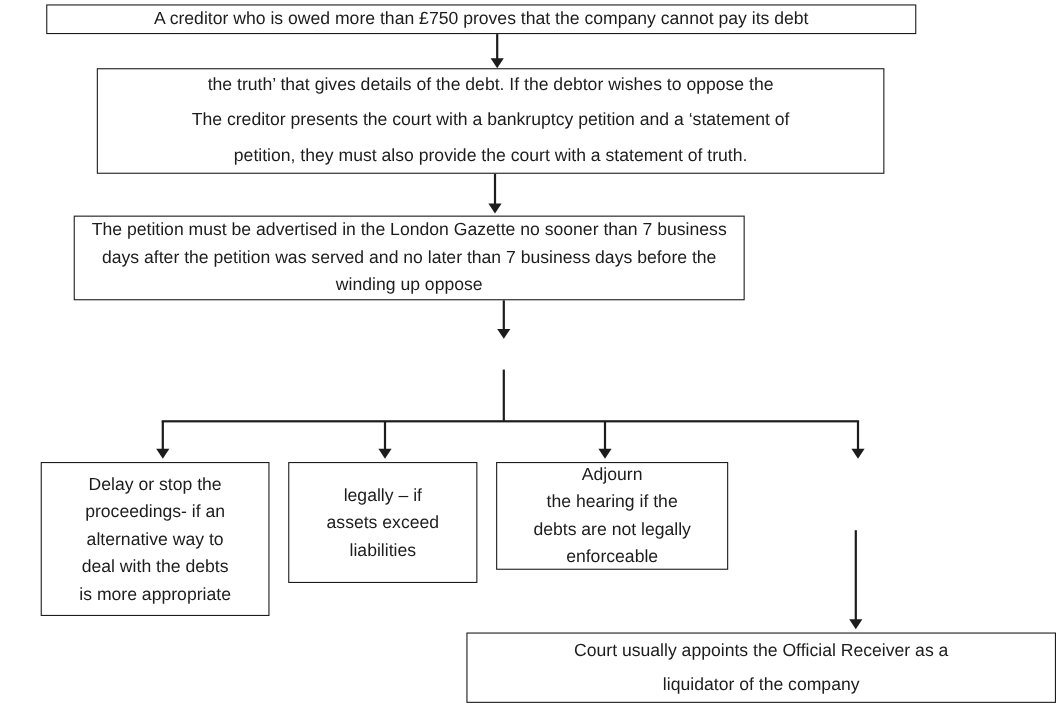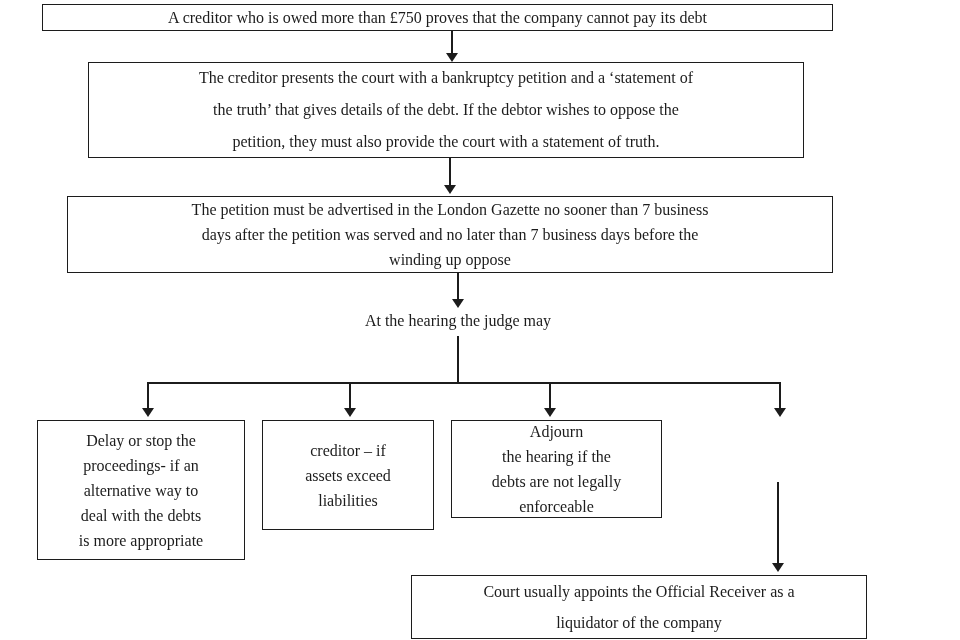--- a/index.html
+++ b/index.html
@@ -5,21 +5,21 @@
   html, body {
     margin: 0;
     padding: 0;
     background: #ffffff;
   }
   .canvas {
     position: relative;
     width: 960px;
     height: 640px;
     background: var(--background, #ffffff);
-    font-family: Liberation Serif, serif;
+    font-family: Liberation Sans, sans-serif;
     font-size: 16px;
     color: var(--text, #1c1c1c);
     overflow: hidden;
   }
   .box {
     position: absolute;
     box-sizing: border-box;
     border: 1.5px solid var(--line, #1c1c1c);
     background: #ffffff;
     display: flex;
@@ -61,41 +61,40 @@
 
   <div class="box" style="left:42px; top:4px; width:791px; height:27px;">
     <div>A creditor who is owed more than £750 proves that the company cannot pay its debt</div>
   </div>
 
   <div class="vline" style="left:451px; top:31px; height:23px;"></div>
   <div class="ah-down" style="left:446px; top:53px;"></div>
 
   <div class="box" style="left:88px; top:62px; width:716px; height:96px;">
     <div class="lines lh32">
+      <div>the truth’ that gives details of the debt.  If the debtor wishes to oppose the</div>
       <div>The creditor presents the court with a bankruptcy petition and a ‘statement of</div>
-      <div>the truth’ that gives details of the debt.  If the debtor wishes to oppose the</div>
       <div>petition, they must also provide the court with a statement of truth.</div>
     </div>
   </div>
 
   <div class="vline" style="left:449px; top:158px; height:28px;"></div>
   <div class="ah-down" style="left:444px; top:185px;"></div>
 
-  <div class="box" style="left:67px; top:196px; width:766px; height:77px;">
+  <div class="box" style="left:67px; top:196px; width:610px; height:77px;">
     <div class="lines lh25">
       <div>The petition must be advertised in the London Gazette no sooner than 7 business</div>
       <div>days after the petition was served and no later than 7 business days before the</div>
       <div>winding up oppose</div>
     </div>
   </div>
 
   <div class="vline" style="left:457px; top:273px; height:27px;"></div>
   <div class="ah-down" style="left:452px; top:299px;"></div>
 
-  <div class="free-text" style="left:258px; top:312px; width:400px;">At the hearing the judge may</div>
 
   <div class="vline" style="left:457px; top:336px; height:47px;"></div>
   <div class="hline" style="left:147px; top:382px; width:634px;"></div>
 
   <div class="vline" style="left:147px; top:383px; height:26px;"></div>
   <div class="ah-down" style="left:142px; top:408px;"></div>
 
   <div class="vline" style="left:349px; top:383px; height:26px;"></div>
   <div class="ah-down" style="left:344px; top:408px;"></div>
 
@@ -110,39 +109,39 @@
       <div>Delay or stop the</div>
       <div>proceedings- if an</div>
       <div>alternative way to</div>
       <div>deal with the debts</div>
       <div>is more appropriate</div>
     </div>
   </div>
 
   <div class="box" style="left:262px; top:420px; width:172px; height:110px;">
     <div class="lines lh25">
-      <div>creditor – if</div>
+      <div>legally – if</div>
       <div>assets exceed</div>
       <div>liabilities</div>
     </div>
   </div>
 
   <div class="box" style="left:451px; top:420px; width:211px; height:98px;">
     <div class="lines lh25">
       <div>Adjourn</div>
       <div>the hearing if the</div>
       <div>debts are not legally</div>
       <div>enforceable</div>
     </div>
   </div>
 
 
   <div class="vline" style="left:777px; top:482px; height:82px;"></div>
   <div class="ah-down" style="left:772px; top:563px;"></div>
 
-  <div class="box" style="left:411px; top:575px; width:456px; height:64px;text-align:center;">
+  <div class="box" style="left:424px; top:575px; width:536px; height:64px;text-align:center;">
     <div class="lines lh31">
       <div>Court usually appoints the Official Receiver as a</div>
       <div>liquidator of the company</div>
     </div>
   </div>
 
 </div>
 
 </body></html>

